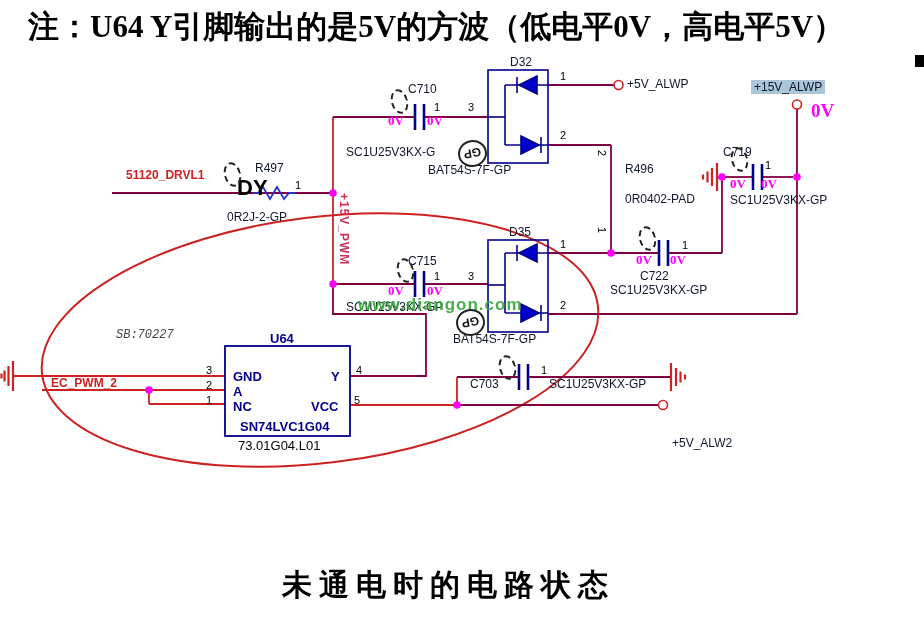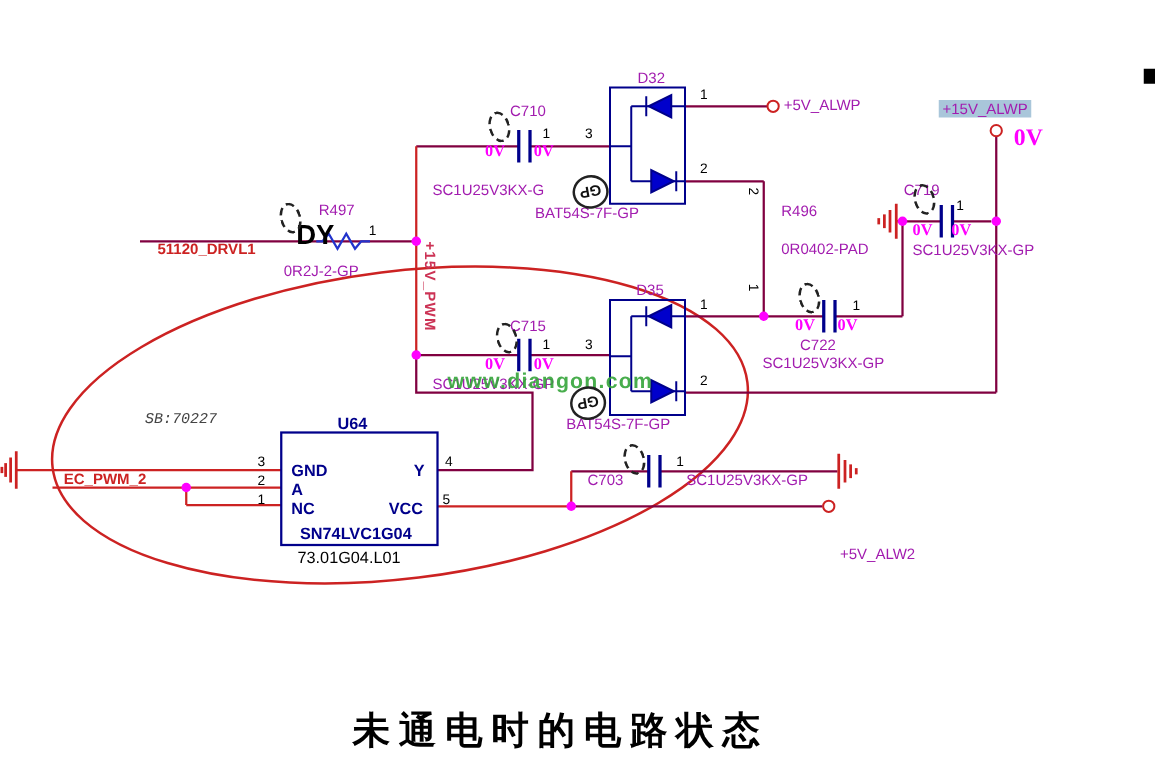--- a/index.html
+++ b/index.html
@@ -2,21 +2,21 @@
 <html><head>
 <meta charset="utf-8">
 <style>
   html,body{margin:0;padding:0;background:#ffffff;}
   #stage{position:relative;width:924px;height:620px;background:#ffffff;overflow:hidden;
          font-family:"Liberation Sans",sans-serif;}
   #stage svg{position:absolute;left:0;top:0;}
   .abs{position:absolute;white-space:nowrap;line-height:1;}
   .title{font-family:"Liberation Serif",serif;font-weight:bold;font-size:31px;color:#000;}
   .caption{font-family:"Liberation Serif",serif;font-weight:bold;font-size:30px;color:#000;letter-spacing:7px;}
-  .lbl{color:#a21caf;font-size:12px;}
+  .lbl{color:#0f172a;font-size:12px;}
   .lblb{color:#00008b;font-size:13px;font-weight:bold;}
   .pin{color:#000;font-size:11px;}
   .pinrot{color:#000;font-size:11px;transform:rotate(90deg);transform-origin:left top;}
   .net{color:#cc2222;font-size:12px;font-weight:bold;}
   .ov{color:#ff00ff;font-size:13px;font-weight:bold;font-family:"Liberation Serif",serif;}
   .ovbig{color:#ff00ff;font-size:19px;font-weight:bold;font-family:"Liberation Serif",serif;}
   .vert{transform:rotate(90deg);transform-origin:left top;color:#cc3355;font-size:12px;font-weight:bold;letter-spacing:1px;}
   .hl{background:#a9c6da;padding:1px 3px;}
   .wm{color:#35a53a;font-size:17px;font-weight:bold;letter-spacing:1px;opacity:.9;}
   .note{color:#444;font-family:"Liberation Mono","DejaVu Sans Mono",monospace;font-size:12px;font-style:italic;}
@@ -139,24 +139,25 @@
       <circle cx="333" cy="193" r="3.8"></circle>
         <circle cx="333" cy="284" r="3.8"></circle>
       <circle cx="611" cy="253" r="3.8"></circle>
         <circle cx="722" cy="177" r="3.8"></circle>
       <circle cx="797" cy="177" r="3.8"></circle>
         <circle cx="149" cy="390" r="3.8"></circle>
       <circle cx="457" cy="405" r="3.8"></circle>
     </g>
   </svg>
 
+  <span class="abs title" style="left:28px;top:11px;">注：U64 Y引脚输出的是5V的方波（低电平0V，高电平5V）</span>
   <span class="abs caption" style="left:282px;top:570px;">未通电时的电路状态</span>
   <div class="mark" style="left:915px;top:55px;width:9px;height:12px;"></div>
 
-  <span class="abs net" style="left:126px;top:193px;">51120_DRVL1</span>
+  <span class="abs net" style="left:126px;top:169px;">51120_DRVL1</span>
   <span class="abs vert" style="left:350px;top:193px;">+15V_PWM</span>
   <span class="abs net" style="left:51px;top:377px;">EC_PWM_2</span>
   <span class="abs lbl" style="left:627px;top:78px;">+5V_ALWP</span>
   <span class="abs lbl hl" style="left:751px;top:80px;">+15V_ALWP</span>
   <span class="abs ovbig" style="left:811px;top:101px;">0V</span>
   <span class="abs lbl" style="left:672px;top:399px;margin-top:38px;">+5V_ALW2</span>
 
   <span class="abs lbl" style="left:255px;top:162px;">R497</span>
   <span class="abs dy" style="left:237px;top:177px;">DY</span>
   <span class="abs pin" style="left:295px;top:180px;">1</span>

